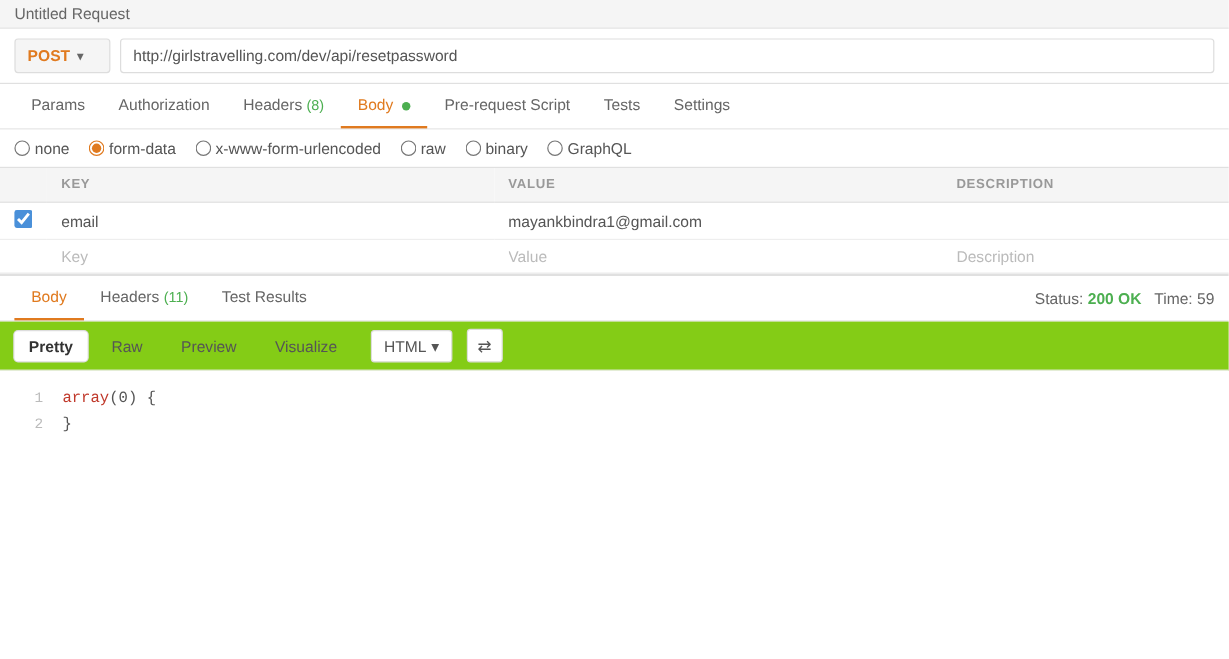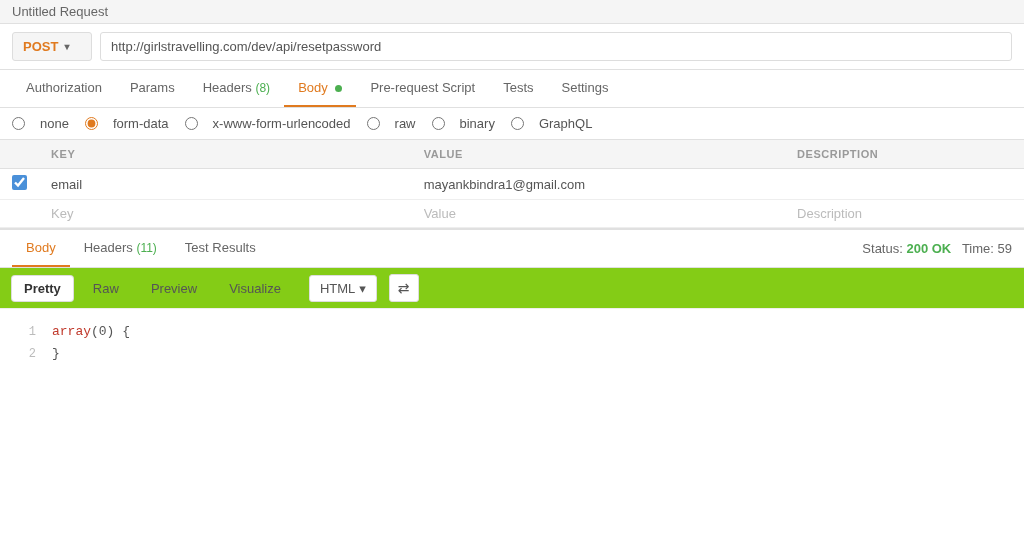--- a/index.html
+++ b/index.html
@@ -103,21 +103,21 @@
       align-items: center;
       padding: 8px 12px;
       gap: 16px;
       border-bottom: 1px solid #e0e0e0;
       background: #fff;
     }
 
     .radio-option {
       display: flex;
       align-items: center;
-      gap: 15px;
+      gap: 4px;
       cursor: pointer;
       font-size: 13px;
       color: #555;
     }
 
     .radio-option input[type="radio"] {
       accent-color: #e07a1f;
     }
 
     
@@ -300,24 +300,24 @@
 <div class="url-bar">
   <div class="method-dropdown">
     <span>POST</span>
     <span class="chevron">▾</span>
   </div>
   <input class="url-input" type="text" value="http://girlstravelling.com/dev/api/resetpassword" style="">
 </div>
 
 <div class="request-tabs">
   <div class="tab">
+    <span>Params</span>
+  </div>
+  <div class="tab">
     <span>Authorization</span>
-  </div>
-  <div class="tab">
-    <span>Params</span>
   </div>
   <div class="tab">
     <span>Headers</span>
     <span class="tab-badge">(8)</span>
   </div>
   <div class="tab active">
     <span>Body</span>
     <span class="tab-dot"></span>
   </div>
   <div class="tab">

